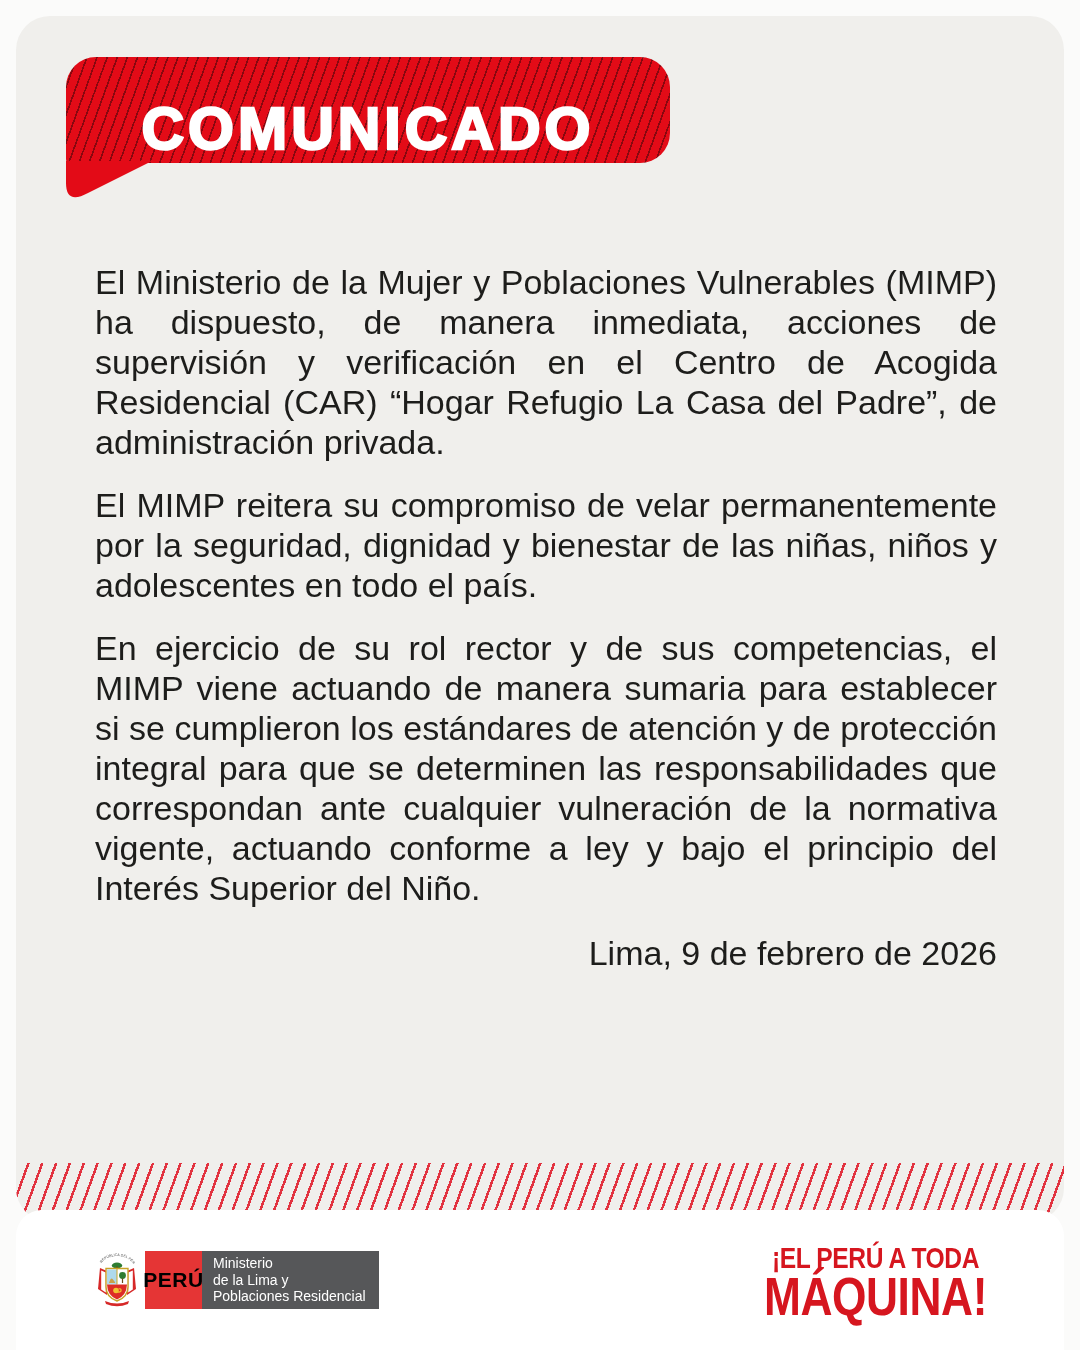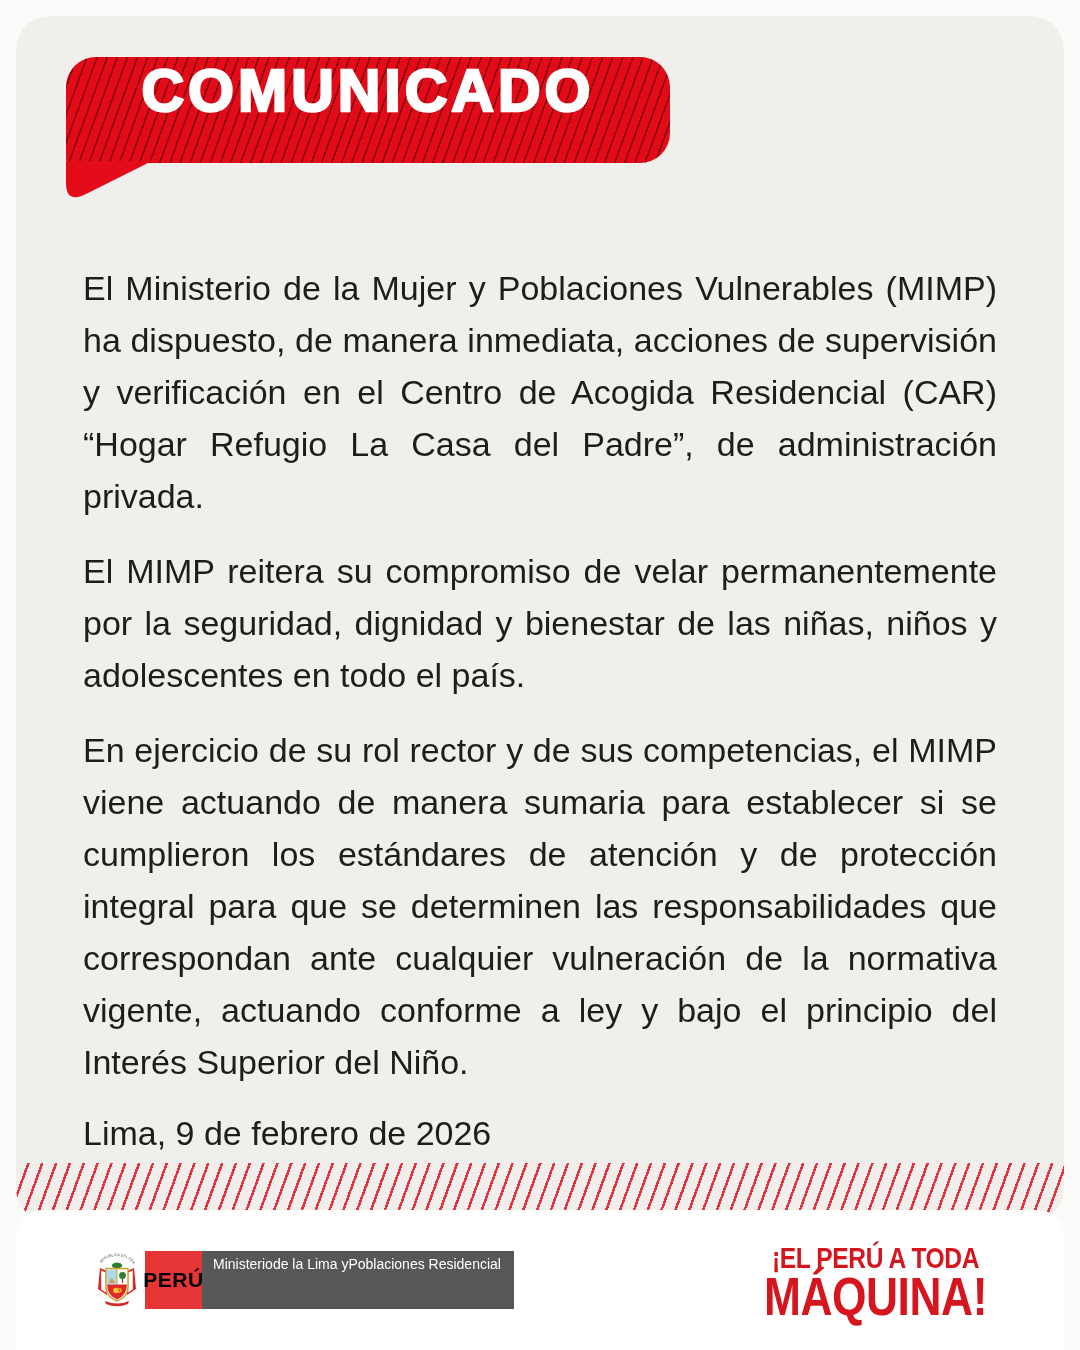--- a/index.html
+++ b/index.html
@@ -18,36 +18,36 @@
     position:absolute; left:16px; top:16px; width:1048px; height:1206px;
     background:var(--card-bg); border-radius:34px; overflow:hidden;
   }
   
   .bubble-wrap{position:absolute; left:50px; top:41px; width:604px; height:150px;}
   .bubble{
     width:604px; height:106px;
     border-radius:30px 30px 30px 4px;
     background-color:var(--brand-red);
     background-image:repeating-linear-gradient(110deg, var(--hatch-line) 0 1.6px, transparent 1.6px 9.5px);
-    display:flex; align-items:flex-start; justify-content:center;
+    display:flex; align-items:flex-end; justify-content:center;
   }
   .bubble-title{
     color:#ffffff; font-size:59px; font-weight:bold; letter-spacing:4px;
     -webkit-text-stroke:2.5px #ffffff;
   }
   .bubble-tail{position:absolute; left:0; top:104px;}
   
   .content{position:absolute; left:67px; width:914px; top:246px;}
   .body-par{
-    font-size:34px; line-height:52px; color:var(--ink);
-    text-align:justify; text-align-last:left; margin:0 0 23px 0;
+    font-size:34px; line-height:40px; color:var(--ink);
+    text-align:justify; text-align-last:left; margin:0 0 23px 12px;
   }
   .dateline{
     font-size:34px; line-height:44px; color:var(--ink);
-    margin-top:19px;
+    text-align:right; margin-top:19px;
   }
   
   .stripes-band{
     position:absolute; left:0; right:0; bottom:0; height:59px;
     background:repeating-linear-gradient(110deg, transparent 0 10.5px, var(--stripe-red) 10.5px 13px);
   }
   
   .footer-panel{
     position:absolute; left:16px; top:1210px; width:1048px; height:140px;
     background:#ffffff; border-radius:26px 26px 0 0;
@@ -56,21 +56,21 @@
   }
   .logo-lockup{display:flex; align-items:center; height:58px;}
   .coat{margin-right:6px; flex:0 0 auto;}
   .peru-box{
     width:57px; height:58px; background:var(--peru-box-red); color:#000000;
     display:flex; align-items:center; justify-content:center;
     font-size:21px; font-weight:bold; letter-spacing:.5px;
   }
   .ministry-box{
     height:58px; background:var(--ministry-gray); color:#fff;
-    padding:5px 13px 5px 11px; display:flex; justify-content:center;
+    padding:5px 13px 5px 11px; display:flex; flex-direction:column; justify-content:center;
   }
   .ministry-box span{font-size:14px; line-height:16.5px; white-space:nowrap;}
   .slogan{
     color:var(--slogan-red); font-weight:bold; text-align:center;
     transform:scaleX(.82); transform-origin:100% 50%;
   }
   .slogan-line1{font-size:30px; line-height:31px; display:block; letter-spacing:-.5px;}
   .slogan-line2{font-size:54px; line-height:46px; display:block; letter-spacing:-.5px;}
 </style>
 </head>

